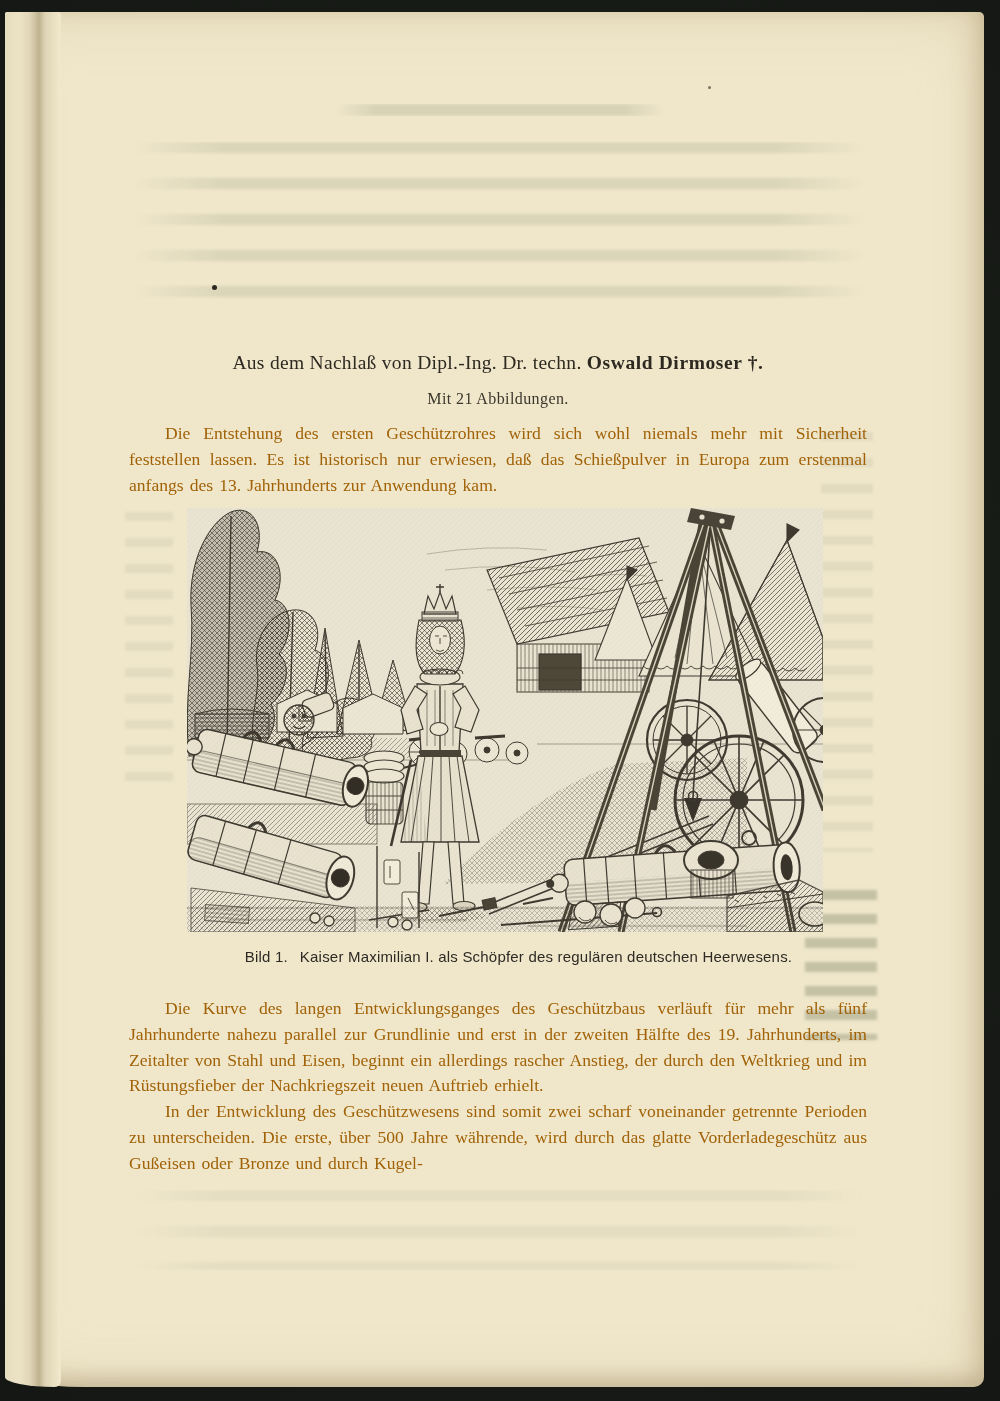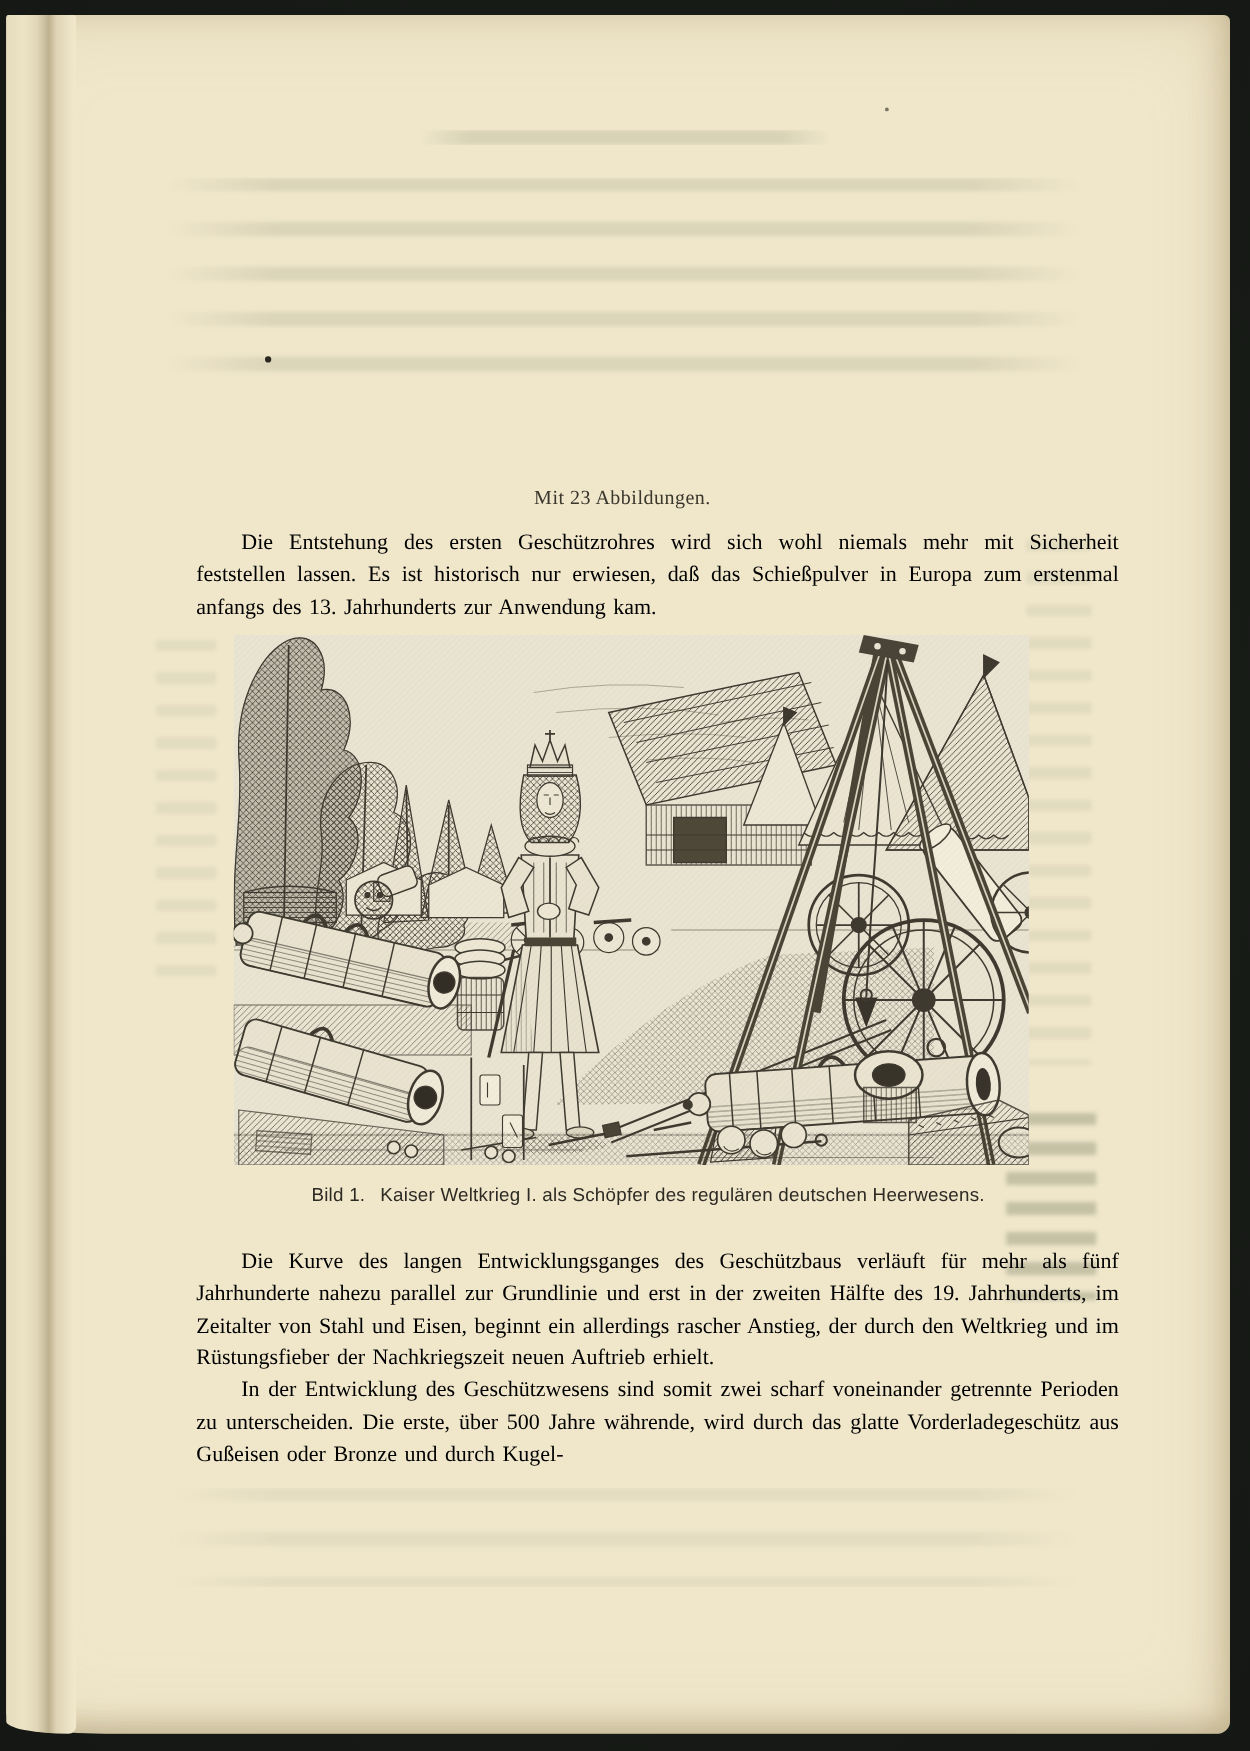--- a/index.html
+++ b/index.html
@@ -33,21 +33,21 @@
   .bleed.rows36{background:repeating-linear-gradient(180deg,
       rgba(112,120,95,.16) 0 11px, transparent 11px 36px);}
   .bleed.rows26{background:repeating-linear-gradient(180deg,
       rgba(112,120,95,.15) 0 9px, transparent 9px 26px);}
   .bleed.rows24s{background:repeating-linear-gradient(180deg,
       rgba(96,106,80,.30) 0 10px, transparent 10px 24px);}
   .bleed.single{background:rgba(112,120,95,.18);}
   .fadex{-webkit-mask-image:linear-gradient(90deg,transparent,#000 12%,#000 88%,transparent);
          mask-image:linear-gradient(90deg,transparent,#000 12%,#000 88%,transparent);}
   
-  .textblock{position:absolute;left:124px;width:738px;color:#000000;margin-left:28px;}
+  .textblock{position:absolute;left:124px;width:738px;color:#a16207;}
   .title{
     position:absolute;left:124px;width:738px;top:291px;
     font-size:28px;font-weight:bold;letter-spacing:.4px;
     text-align:center;color:#272318;margin:0;
   }
   .byline{
     position:absolute;left:124px;width:738px;top:340px;
     font-size:19.5px;text-align:center;color:#2d2920;margin:0;letter-spacing:.3px;
   }
   .byline b{letter-spacing:.6px;}
@@ -88,21 +88,22 @@
   <div class="bleed single fadex" style="left:330px;top:92px;width:330px;height:12px;"></div>
   <div class="bleed rows36 fadex" style="left:128px;top:130px;width:732px;height:168px;"></div>
   <div class="bleed rows26" style="left:816px;top:420px;width:52px;height:420px;opacity:.75;"></div>
   <div class="bleed rows26" style="left:120px;top:500px;width:48px;height:270px;opacity:.7;"></div>
   <div class="bleed rows24s" style="left:800px;top:878px;width:72px;height:150px;"></div>
   <div class="bleed rows36 fadex" style="left:128px;top:1178px;width:732px;height:80px;opacity:.55;"></div>
 
   <div class="ink-speck speck1"></div>
   <div class="ink-speck speck2"></div>
 
-  <p class="abb-note">Mit 23 Abbildungen.</p>
+  <p class="byline"><span>Aus dem Nachlaß von Dipl.-Ing. Dr. techn.</span> <b>Oswald Dirmoser</b> <b>†.</b></p>
+  <p class="abb-note">Mit 21 Abbildungen.</p>
 
   <div class="textblock par1">
     <p class="body-par">Die Entstehung des ersten Geschützrohres wird sich wohl niemals mehr mit Sicherheit feststellen lassen. Es ist historisch nur erwiesen, daß das Schießpulver in Europa zum erstenmal anfangs des 13. Jahrhunderts zur Anwendung kam.</p>
   </div>
 
   <div class="figure-wrap">
     <svg width="636" height="424" viewBox="0 0 636 424" xmlns="http://www.w3.org/2000/svg">
       <desc>Woodcut: Kaiser Maximilian I. standing among cannon barrels, gun wheels, a timber hoisting tripod and army tents</desc>
       <defs>
         <pattern id="pH" width="4" height="4" patternUnits="userSpaceOnUse">
@@ -350,19 +351,19 @@
             <circle cx="220" cy="417" r="5"></circle>
           <circle cx="128" cy="410" r="5"></circle>
             <circle cx="142" cy="413" r="5"></circle>
         </g>
       </g>
 
       <rect width="636" height="424" fill="url(#pD)" opacity="0.05"></rect>
     </svg>
   </div>
 
-  <div class="caption"><span class="cap-label">Bild 1.</span><span>Kaiser Weltkrieg I. als Schöpfer des regulären deutschen Heerwesens.</span></div>
+  <div class="caption"><span class="cap-label">Bild 1.</span><span>Kaiser Maximilian I. als Schöpfer des regulären deutschen Heerwesens.</span></div>
 
   <div class="textblock par23">
     <p class="body-par">Die Kurve des langen Entwicklungsganges des Geschützbaus verläuft für mehr als fünf Jahrhunderte nahezu parallel zur Grundlinie und erst in der zweiten Hälfte des 19. Jahrhunderts, im Zeitalter von Stahl und Eisen, beginnt ein allerdings rascher Anstieg, der durch den Weltkrieg und im Rüstungsfieber der Nachkriegszeit neuen Auftrieb erhielt.</p>
     <p class="body-par">In der Entwicklung des Geschützwesens sind somit zwei scharf voneinander getrennte Perioden zu unterscheiden. Die erste, über 500 Jahre währende, wird durch das glatte Vorderladegeschütz aus Gußeisen oder Bronze und durch Kugel-</p>
   </div>
 </div>
 
 </body></html>

